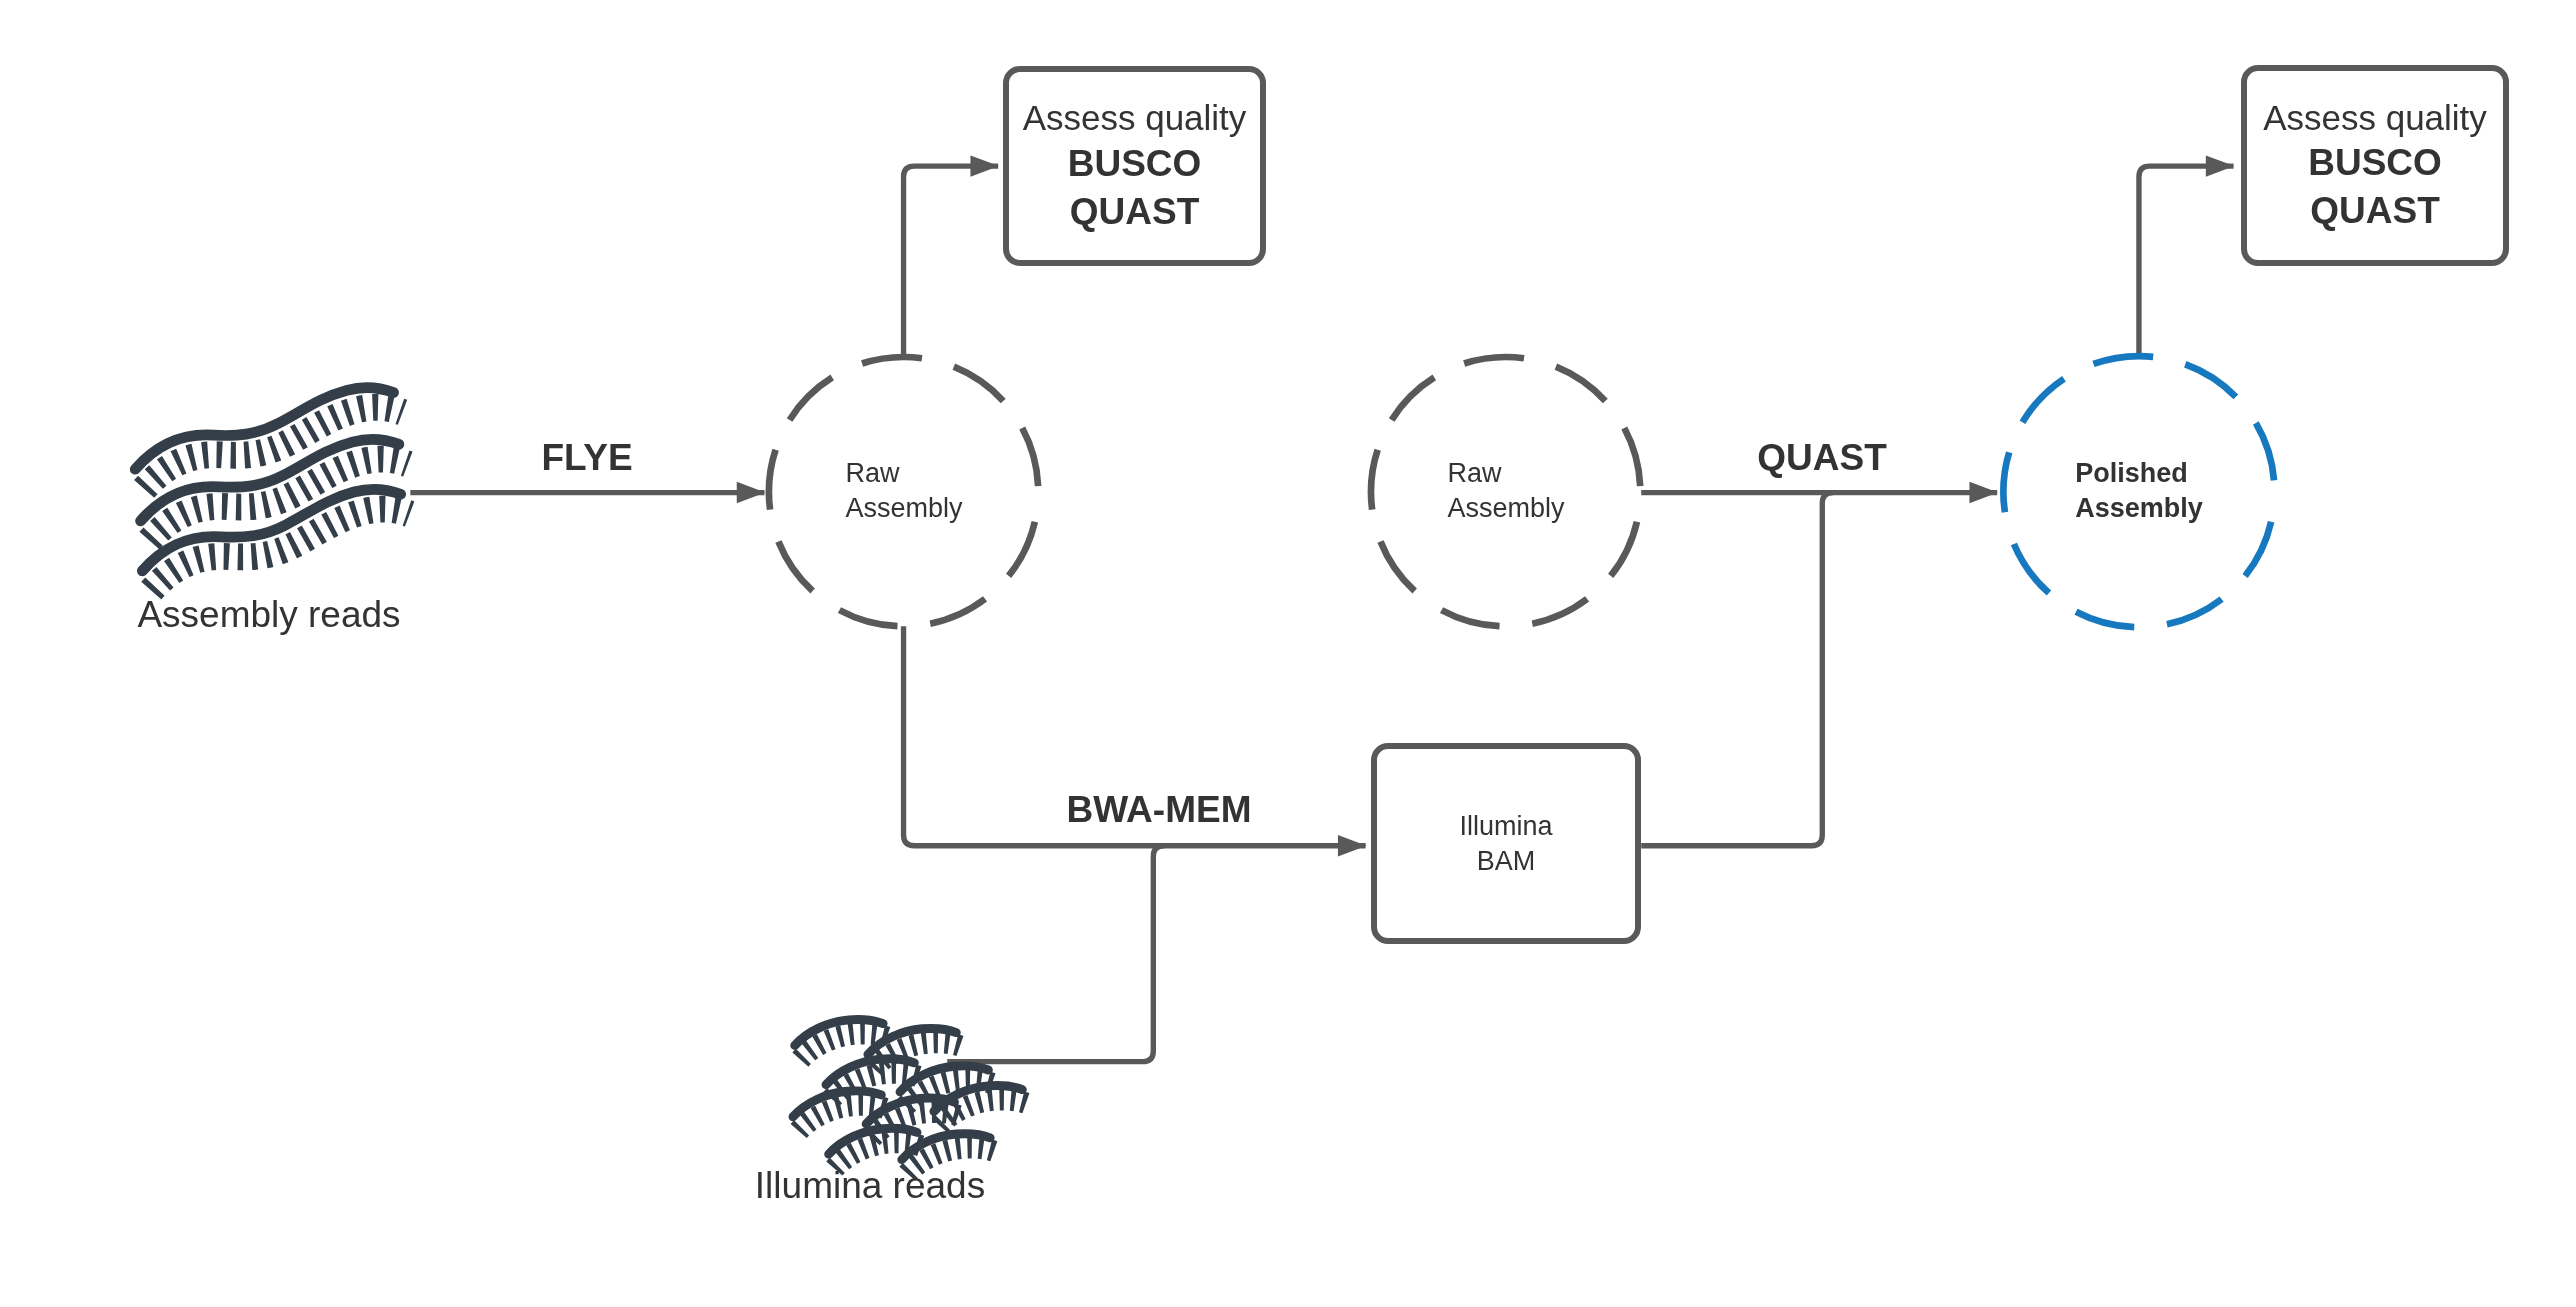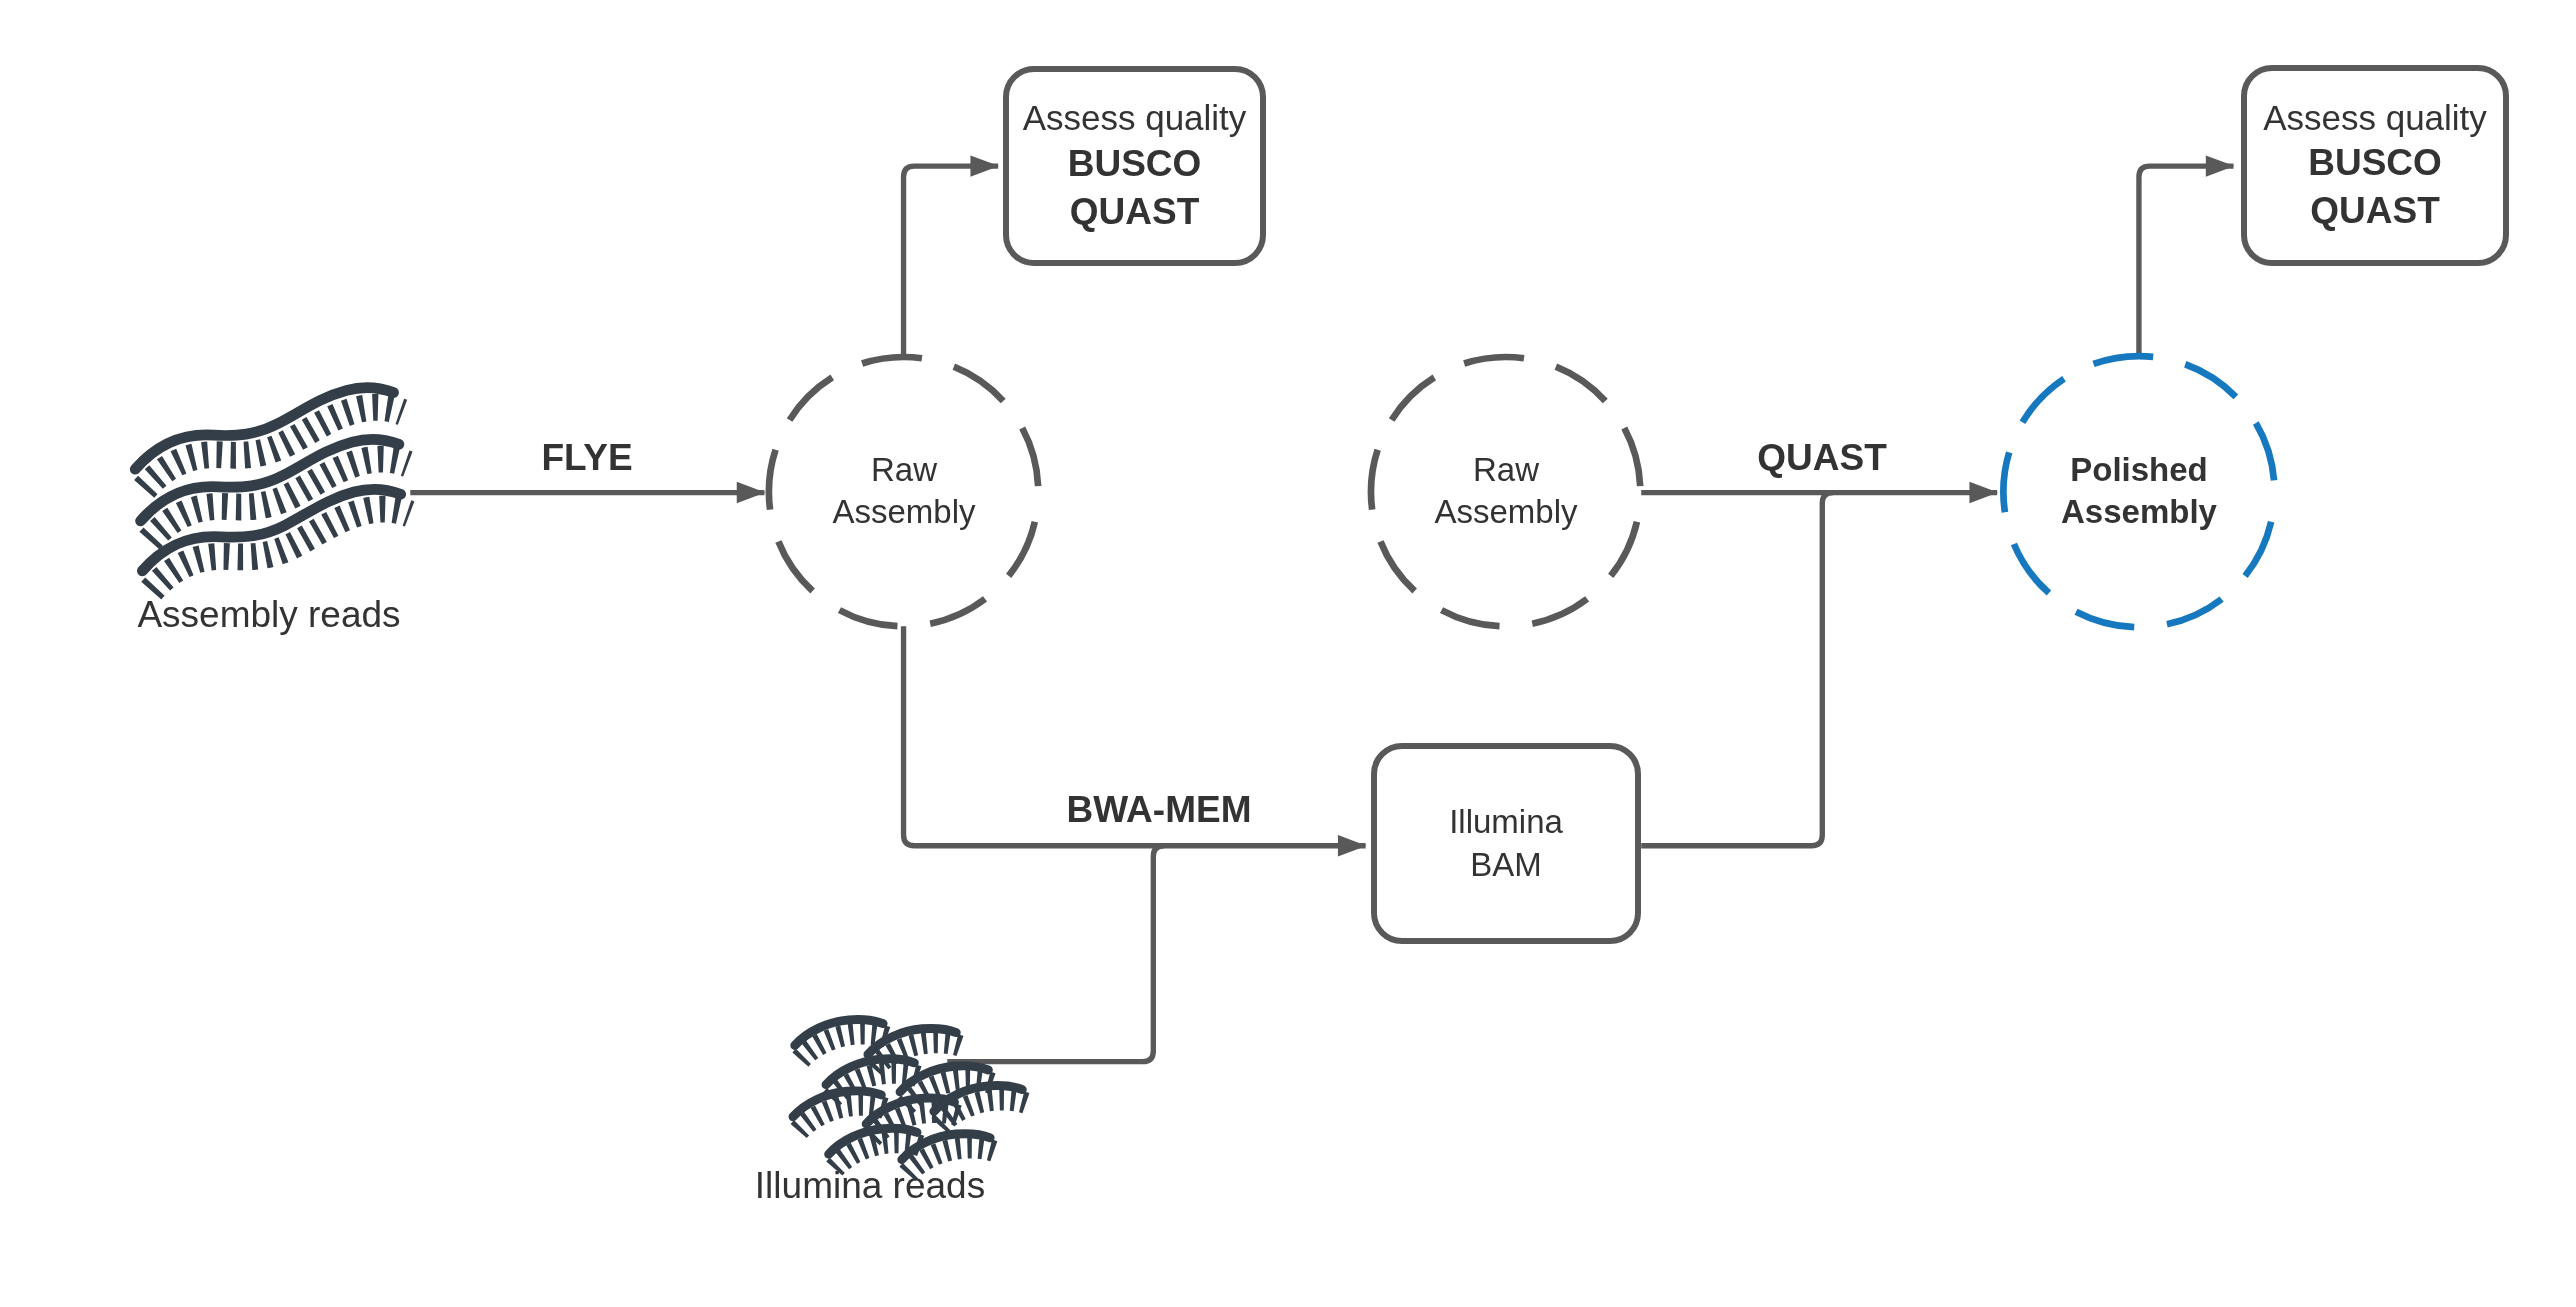--- a/index.html
+++ b/index.html
@@ -32,31 +32,31 @@
   .connector{stroke-width:6;}
   .node-circle{stroke-width:7.5;stroke-dasharray:68 37;stroke-dashoffset:-34;fill:none;}
 
   
   .abs{position:absolute;}
   .center{transform:translate(-50%,-50%);}
   .box{
     position:absolute;
     box-sizing:border-box;
     border:6.2px solid var(--line);
-    border-radius:31px;
+    border-radius:17px;
     background:var(--background);
     display:flex;flex-direction:column;
     align-items:center;justify-content:center;
     text-align:center;
   }
   .box-title{font-size:35px;line-height:1.25;}
   .box-tools{font-size:37px;font-weight:bold;line-height:1.3;white-space:pre-line;}
   .node-label{
-    font-size:33px;line-height:1.28;
-    white-space:pre-line;text-align:center;
+    font-size:27px;line-height:1.28;
+    white-space:pre-line;
   }
   .edge-label{font-size:37px;font-weight:bold;white-space:nowrap;}
   .caption{font-size:37px;white-space:nowrap;}
 </style>
 </head>
 <body>
 
 <div class="canvas">
 
   <svg class="layer" width="2576" height="1308" viewBox="0 0 2888 1466">

